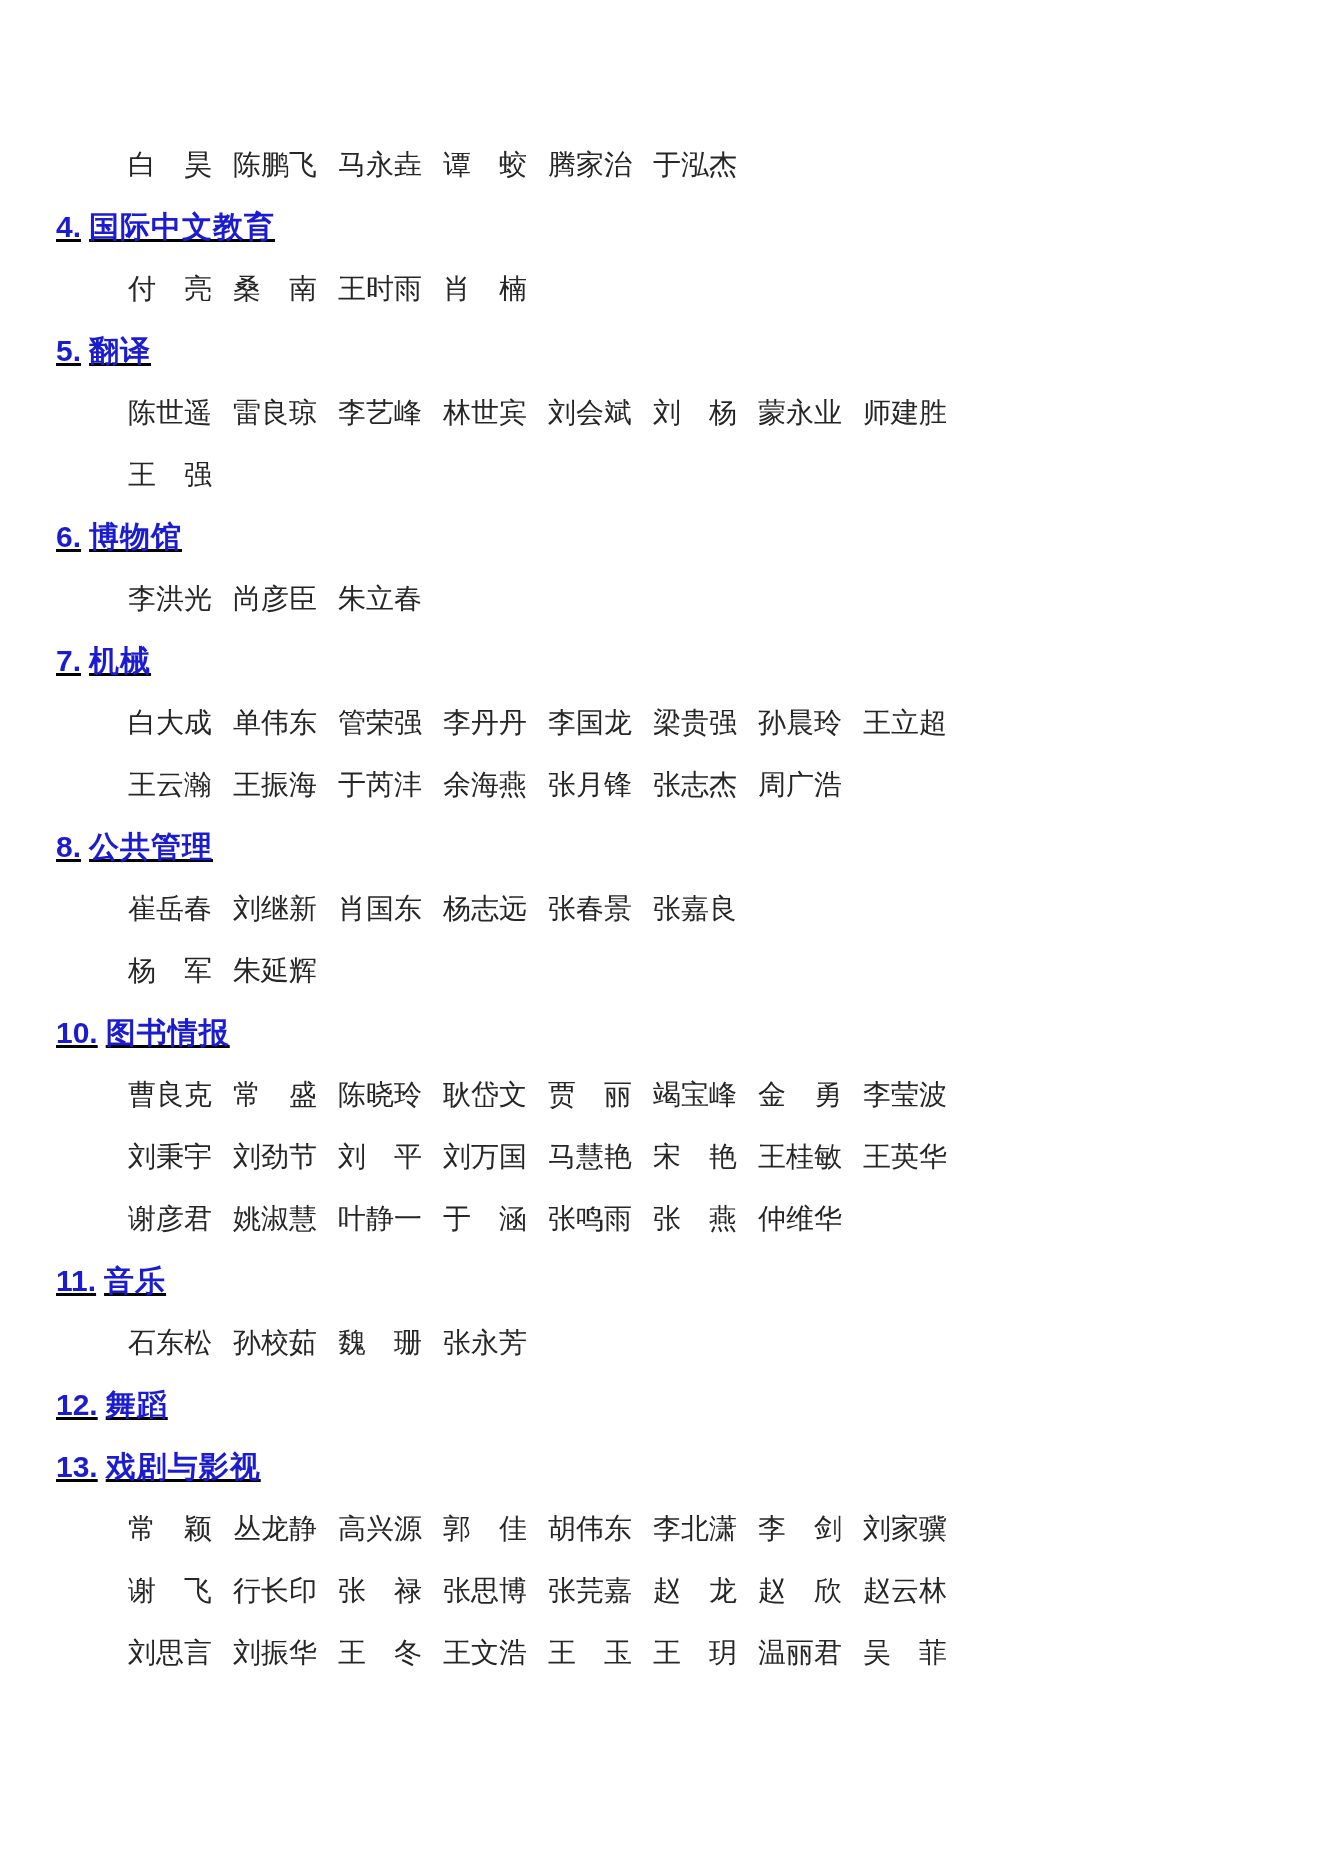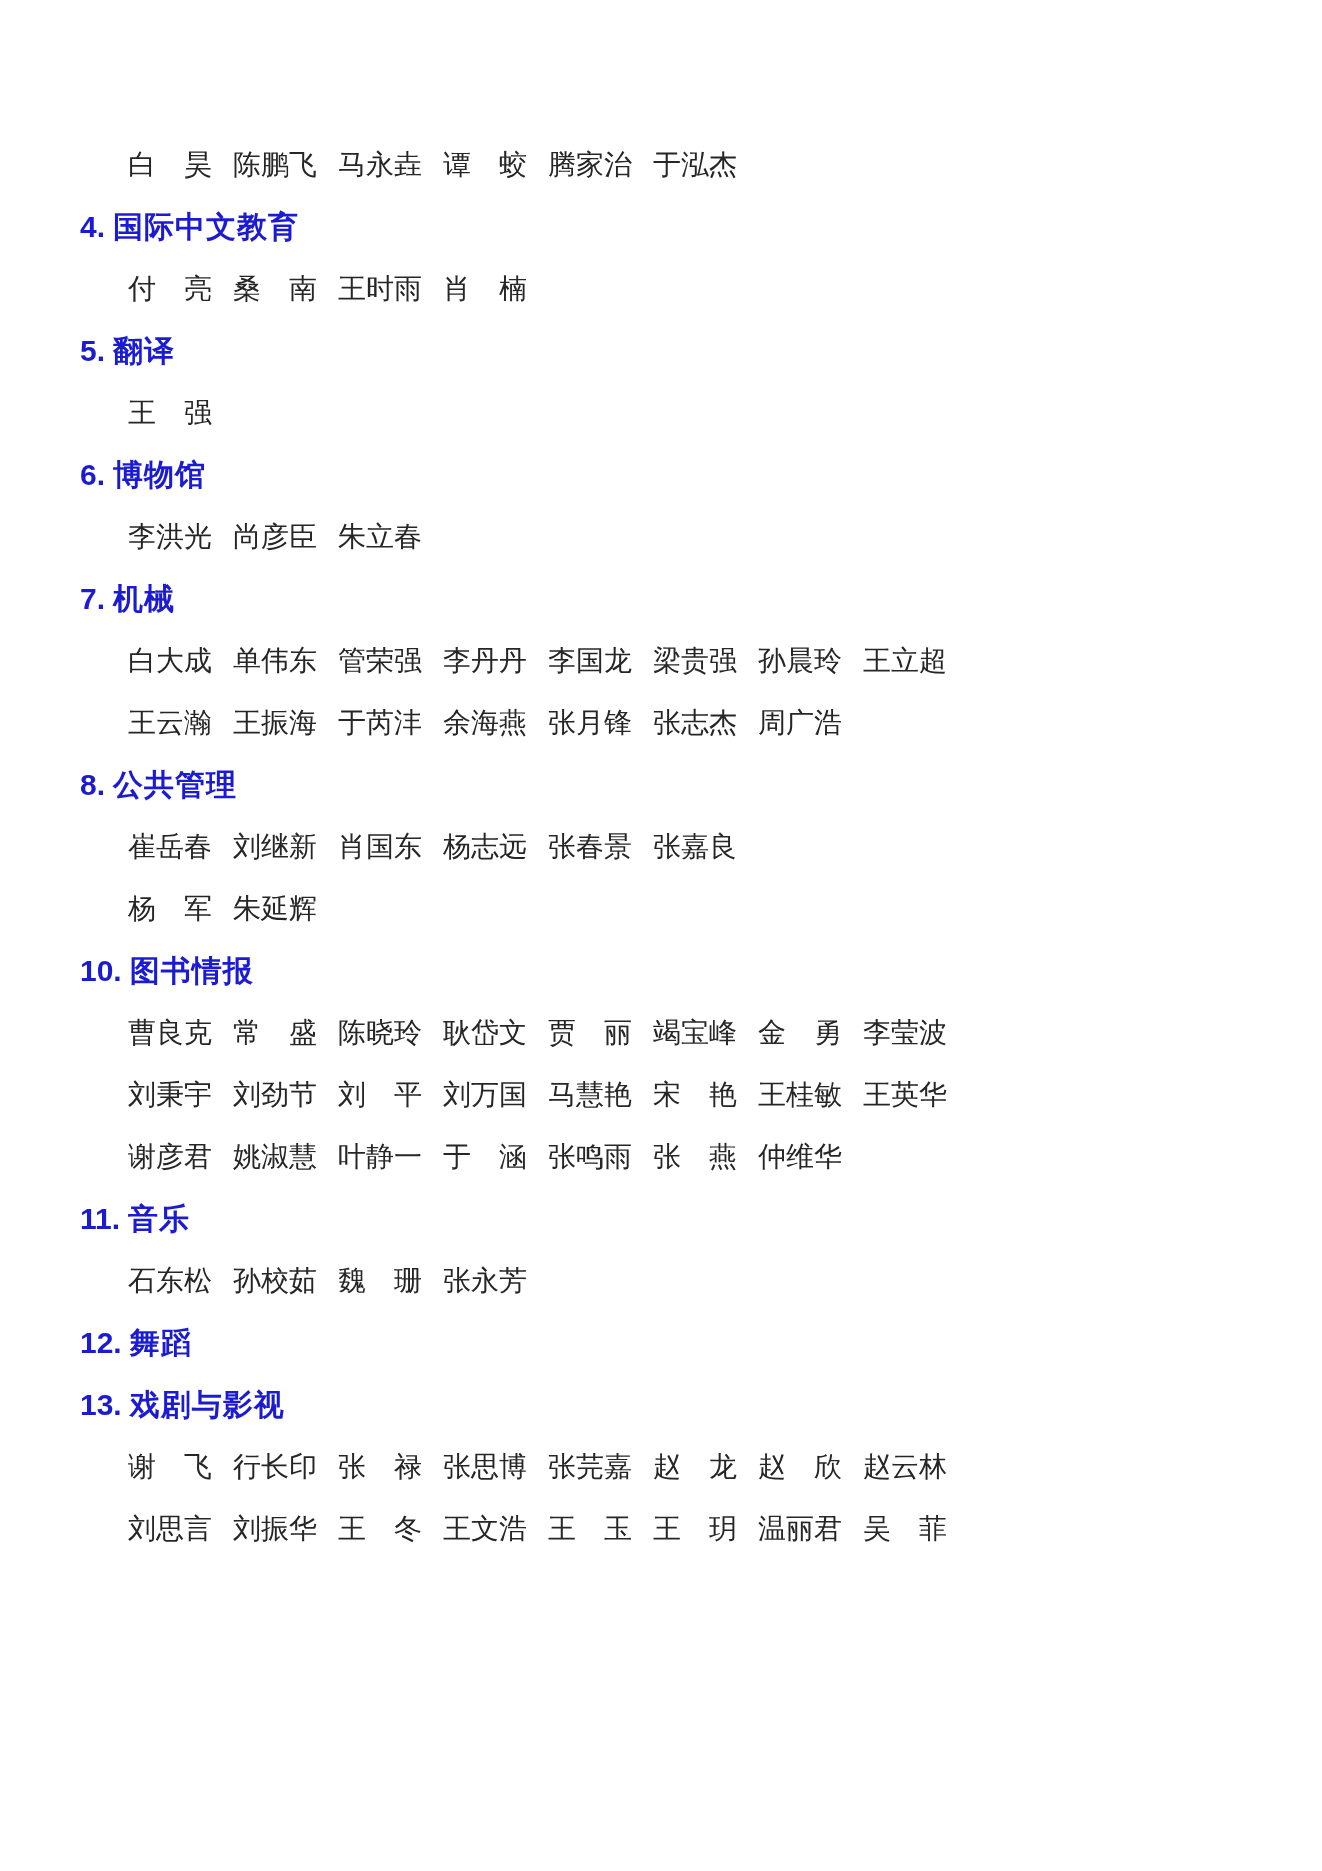--- a/index.html
+++ b/index.html
@@ -36,21 +36,22 @@
     font-size: 28px;
     color: #262626;
     text-align: justify;
     text-align-last: justify;
     -moz-text-align-last: justify;
     white-space: nowrap;
     letter-spacing: 0;
     line-height: 1.2;
   }
   .heading-line {
-    padding-left: 80px;
+    padding-left: 56px;
+    text-decoration: underline;
   }
   .heading {
     font-family: "Liberation Sans", sans-serif;
     font-weight: 600;
     font-size: 30px;
     color: #1b1bd1;
     letter-spacing: 1px;
     white-space: nowrap;
   }
   .heading .num {
@@ -75,20 +76,30 @@
         <span class="heading"><span class="num">4.</span><span>国际中文教育</span></span>
       </div>
       <div class="line name-row">
         <span class="name">付亮</span>
         <span class="name">桑南</span>
         <span class="name">王时雨</span>
         <span class="name">肖楠</span>
       </div>
       <div class="line heading-line">
         <span class="heading"><span class="num">5.</span><span>翻译</span></span>
+      </div>
+      <div class="line name-row">
+        <span class="name">陈世遥</span>
+        <span class="name">雷良琼</span>
+        <span class="name">李艺峰</span>
+        <span class="name">林世宾</span>
+        <span class="name">刘会斌</span>
+        <span class="name">刘杨</span>
+        <span class="name">蒙永业</span>
+        <span class="name">师建胜</span>
       </div>
       <div class="line name-row">
         <span class="name">王强</span>
       </div>
       <div class="line heading-line">
         <span class="heading"><span class="num">6.</span><span>博物馆</span></span>
       </div>
       <div class="line name-row">
         <span class="name">李洪光</span>
         <span class="name">尚彦臣</span>
@@ -172,20 +183,30 @@
         <span class="name">魏珊</span>
         <span class="name">张永芳</span>
       </div>
       <div class="line heading-line">
         <span class="heading"><span class="num">12.</span><span>舞蹈</span></span>
       </div>
       <div class="line heading-line">
         <span class="heading"><span class="num">13.</span><span>戏剧与影视</span></span>
       </div>
       <div class="line name-row">
+        <span class="name">常颖</span>
+        <span class="name">丛龙静</span>
+        <span class="name">高兴源</span>
+        <span class="name">郭佳</span>
+        <span class="name">胡伟东</span>
+        <span class="name">李北潇</span>
+        <span class="name">李剑</span>
+        <span class="name">刘家骥</span>
+      </div>
+      <div class="line name-row">
         <span class="name">谢飞</span>
         <span class="name">行长印</span>
         <span class="name">张禄</span>
         <span class="name">张思博</span>
         <span class="name">张芫嘉</span>
         <span class="name">赵龙</span>
         <span class="name">赵欣</span>
         <span class="name">赵云林</span>
       </div>
       <div class="line name-row">

